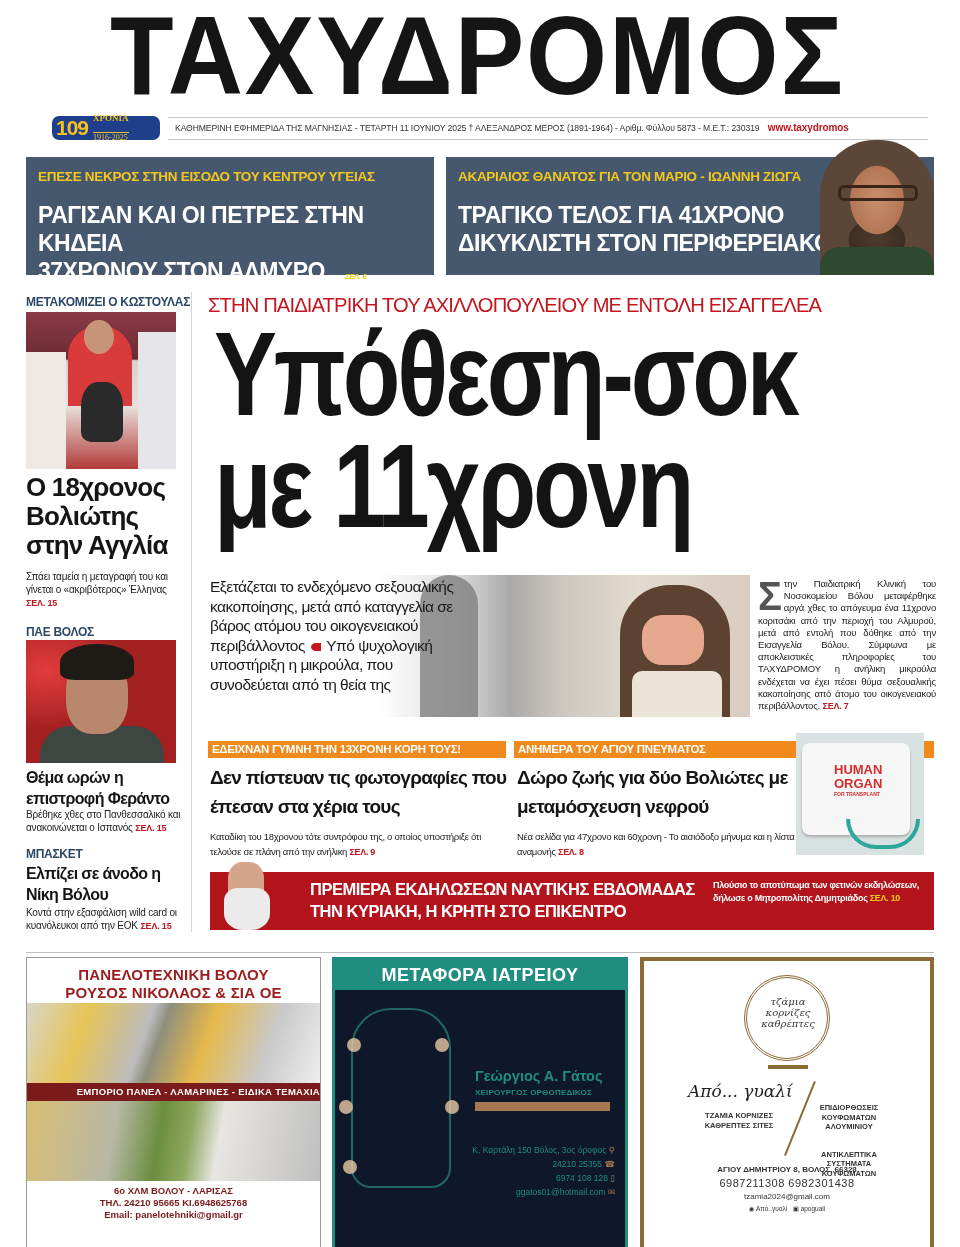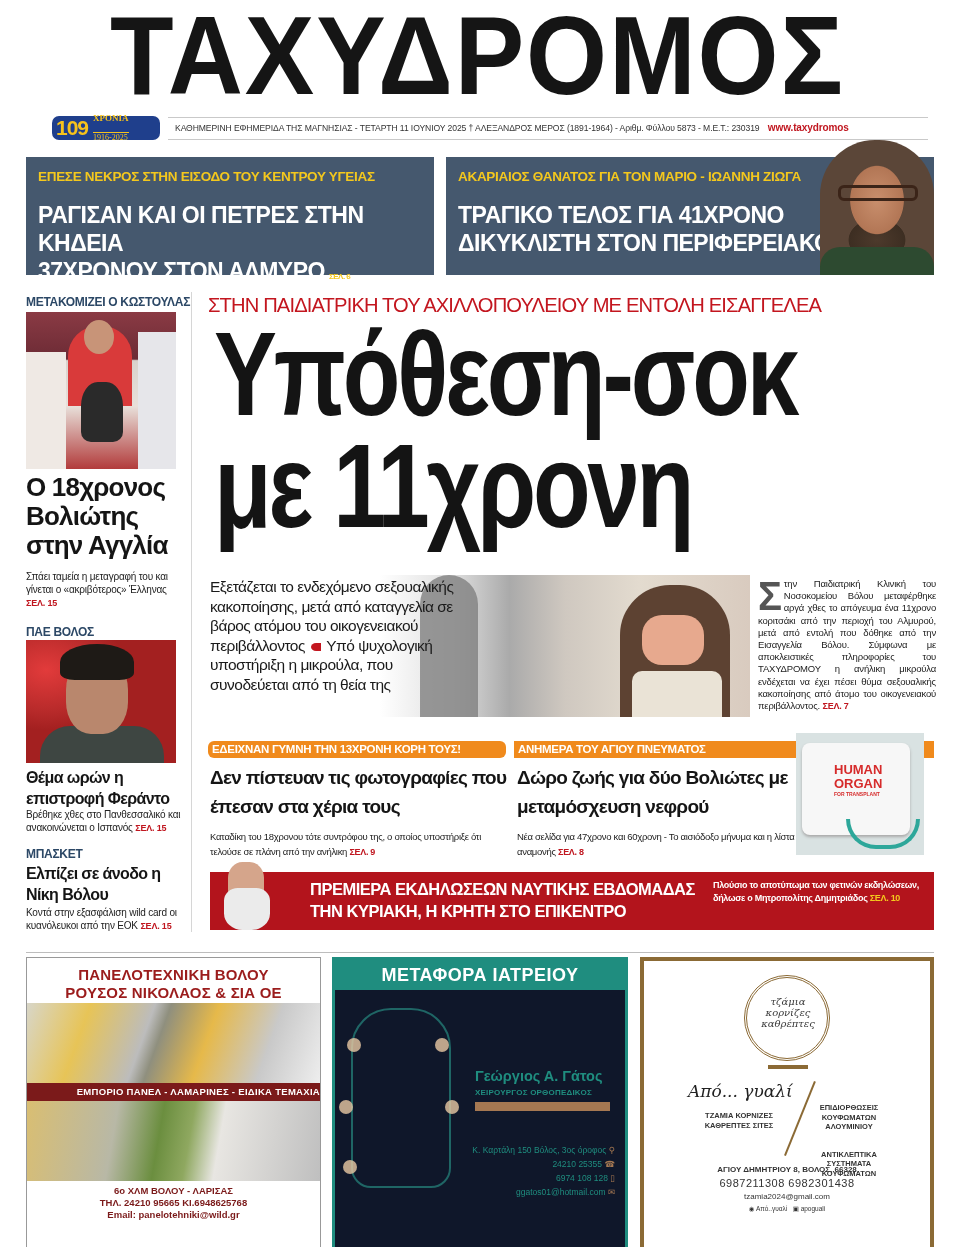--- a/index.html
+++ b/index.html
@@ -29,21 +29,21 @@
     left: 175px; top: 122px; font-size: 8.6px; color: #333; white-space: nowrap; letter-spacing: -0.1px;
   }
   .dateline .url { color: #c0161f; font-weight: bold; font-size: 10px; margin-left: 6px; }
 
   
   .teaser { background: #45586e; height: 118px; top: 157px; }
   .teaser-left { left: 26px; width: 408px; }
   .teaser-right { left: 446px; width: 488px; }
   .teaser .kicker { position: absolute; left: 12px; top: 12px; color: #f4c81d; font-weight: bold; font-size: 13.5px; letter-spacing: -0.3px; white-space: nowrap; }
   .teaser .head { position: absolute; left: 12px; top: 44px; color: #fff; font-weight: bold; font-size: 23px; line-height: 28px; letter-spacing: -0.5px; }
-  .teaser .sel { color: #f4c81d; font-size: 8px; font-weight: bold; margin-left: 4px; }
+  .teaser .sel { color: #f4c81d; font-size: 8px; font-weight: bold; margin-left: 20px; font-style: italic; }
   .face1 {
     left: 820px; top: 140px; width: 114px; height: 135px;
     background: radial-gradient(ellipse 44px 56px at 57px 60px, #c98f6d 0%, #b27655 60%, transparent 62%),
                 radial-gradient(ellipse 40px 30px at 57px 100px, #4d3a2c 0%, #3d2e22 70%, transparent 72%),
                 linear-gradient(#5b4638, #5b4638);
     background-color: #2f4a34;
     border-radius: 55px 55px 0 0;
   }
   .face1 .glasses { position: absolute; left: 18px; top: 45px; width: 80px; height: 16px; border: 3px solid #3b2418; border-radius: 6px; }
   .face1 .shirt { position: absolute; left: 0; bottom: 0; width: 114px; height: 28px; background: #2d4a30; border-radius: 20px 20px 0 0; }
@@ -93,21 +93,21 @@
     position: absolute; z-index: 2;
   }
   .bullet { display: inline-block; width: 10px; height: 8px; background: #c3161f; border-radius: 50% 0 0 50%; margin: 0 2px; }
   .body-text {
     left: 758px; top: 578px; width: 178px; font-size: 9.5px; line-height: 12.2px; color: #222; text-align: justify; letter-spacing: -0.2px;
   }
   .dropcap { float: left; font-size: 40px; line-height: 34px; font-weight: 900; color: #555; margin-right: 2px; margin-top: 1px; }
 
   
   .kicker-bar { height: 17px; background: #f08a1c; top: 741px; }
-  .kb-left { left: 208px; width: 298px; border-radius: 6px; }
+  .kb-left { left: 208px; width: 298px; }
   .kb-right { left: 514px; width: 420px; }
   .kicker-bar span { position: absolute; left: 4px; top: 2px; color: #fff; font-weight: bold; font-size: 11.5px; letter-spacing: -0.3px; white-space: nowrap; }
   .sec-head { top: 763px; font-weight: bold; font-size: 19px; line-height: 29px; color: #151515; letter-spacing: -0.7px; }
   .sh-left { left: 210px; width: 300px; }
   .sh-right { left: 517px; width: 285px; }
   .sec-sub { top: 829px; font-size: 9.5px; line-height: 15px; color: #222; letter-spacing: -0.3px; }
   .ss-left { left: 210px; width: 300px; }
   .ss-right { left: 517px; width: 280px; }
   .organ {
     left: 796px; top: 733px; width: 128px; height: 122px; background: #d9e2e2;
@@ -302,21 +302,21 @@
   <div class="t">
     <div>ΠΑΝΕΛΟΤΕΧΝΙΚΗ ΒΟΛΟΥ</div>
     <div>ΡΟΥΣΟΣ ΝΙΚΟΛΑΟΣ &amp; ΣΙΑ ΟΕ</div>
   </div>
   <div class="ph1"></div>
   <div class="bar">ΕΜΠΟΡΙΟ ΠΑΝΕΛ - ΛΑΜΑΡΙΝΕΣ - ΕΙΔΙΚΑ ΤΕΜΑΧΙΑ</div>
   <div class="ph2"></div>
   <div class="foot">
     <div>6ο ΧΛΜ ΒΟΛΟΥ - ΛΑΡΙΣΑΣ</div>
     <div>ΤΗΛ. 24210 95665 ΚΙ.6948625768</div>
-    <div>Email: panelotehniki@wild.gr</div>
+    <div>Email: panelotehniki@gmail.gr</div>
   </div>
 </div>
 
 <div class="abs ad ad2">
   <div class="t">ΜΕΤΑΦΟΡΑ ΙΑΤΡΕΙΟΥ</div>
   <div class="body"></div>
   <div class="dot" style="left:12px; top:78px;"></div>
   <div class="dot" style="left:100px; top:78px;"></div>
   <div class="dot" style="left:4px; top:140px;"></div>
   <div class="dot" style="left:110px; top:140px;"></div>

